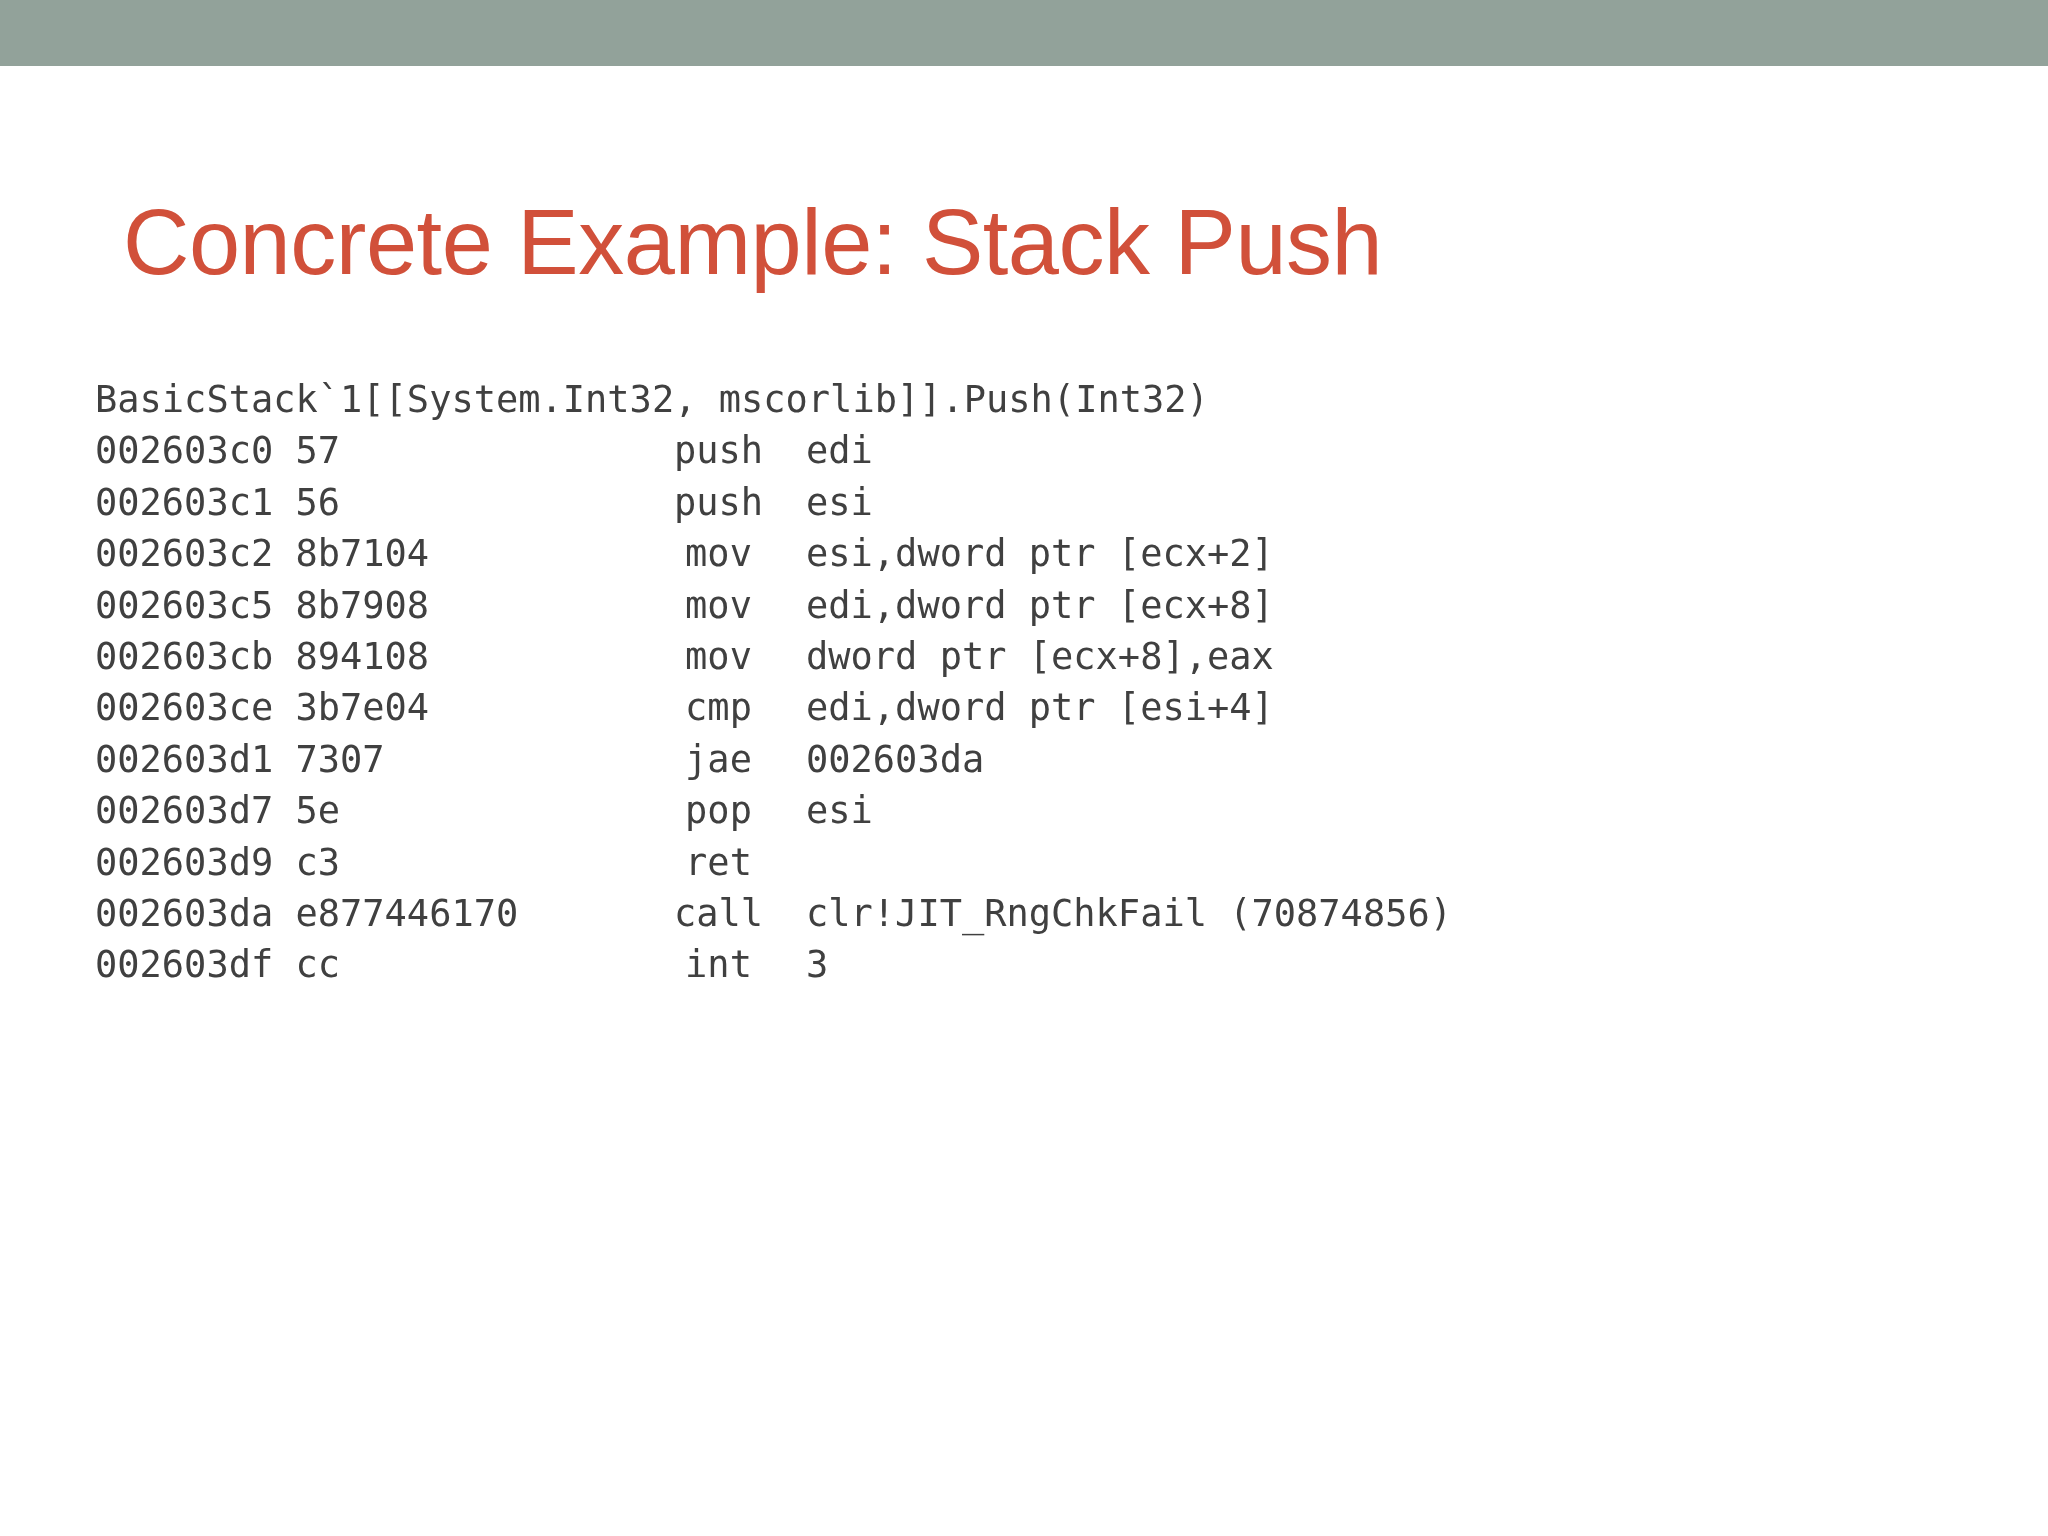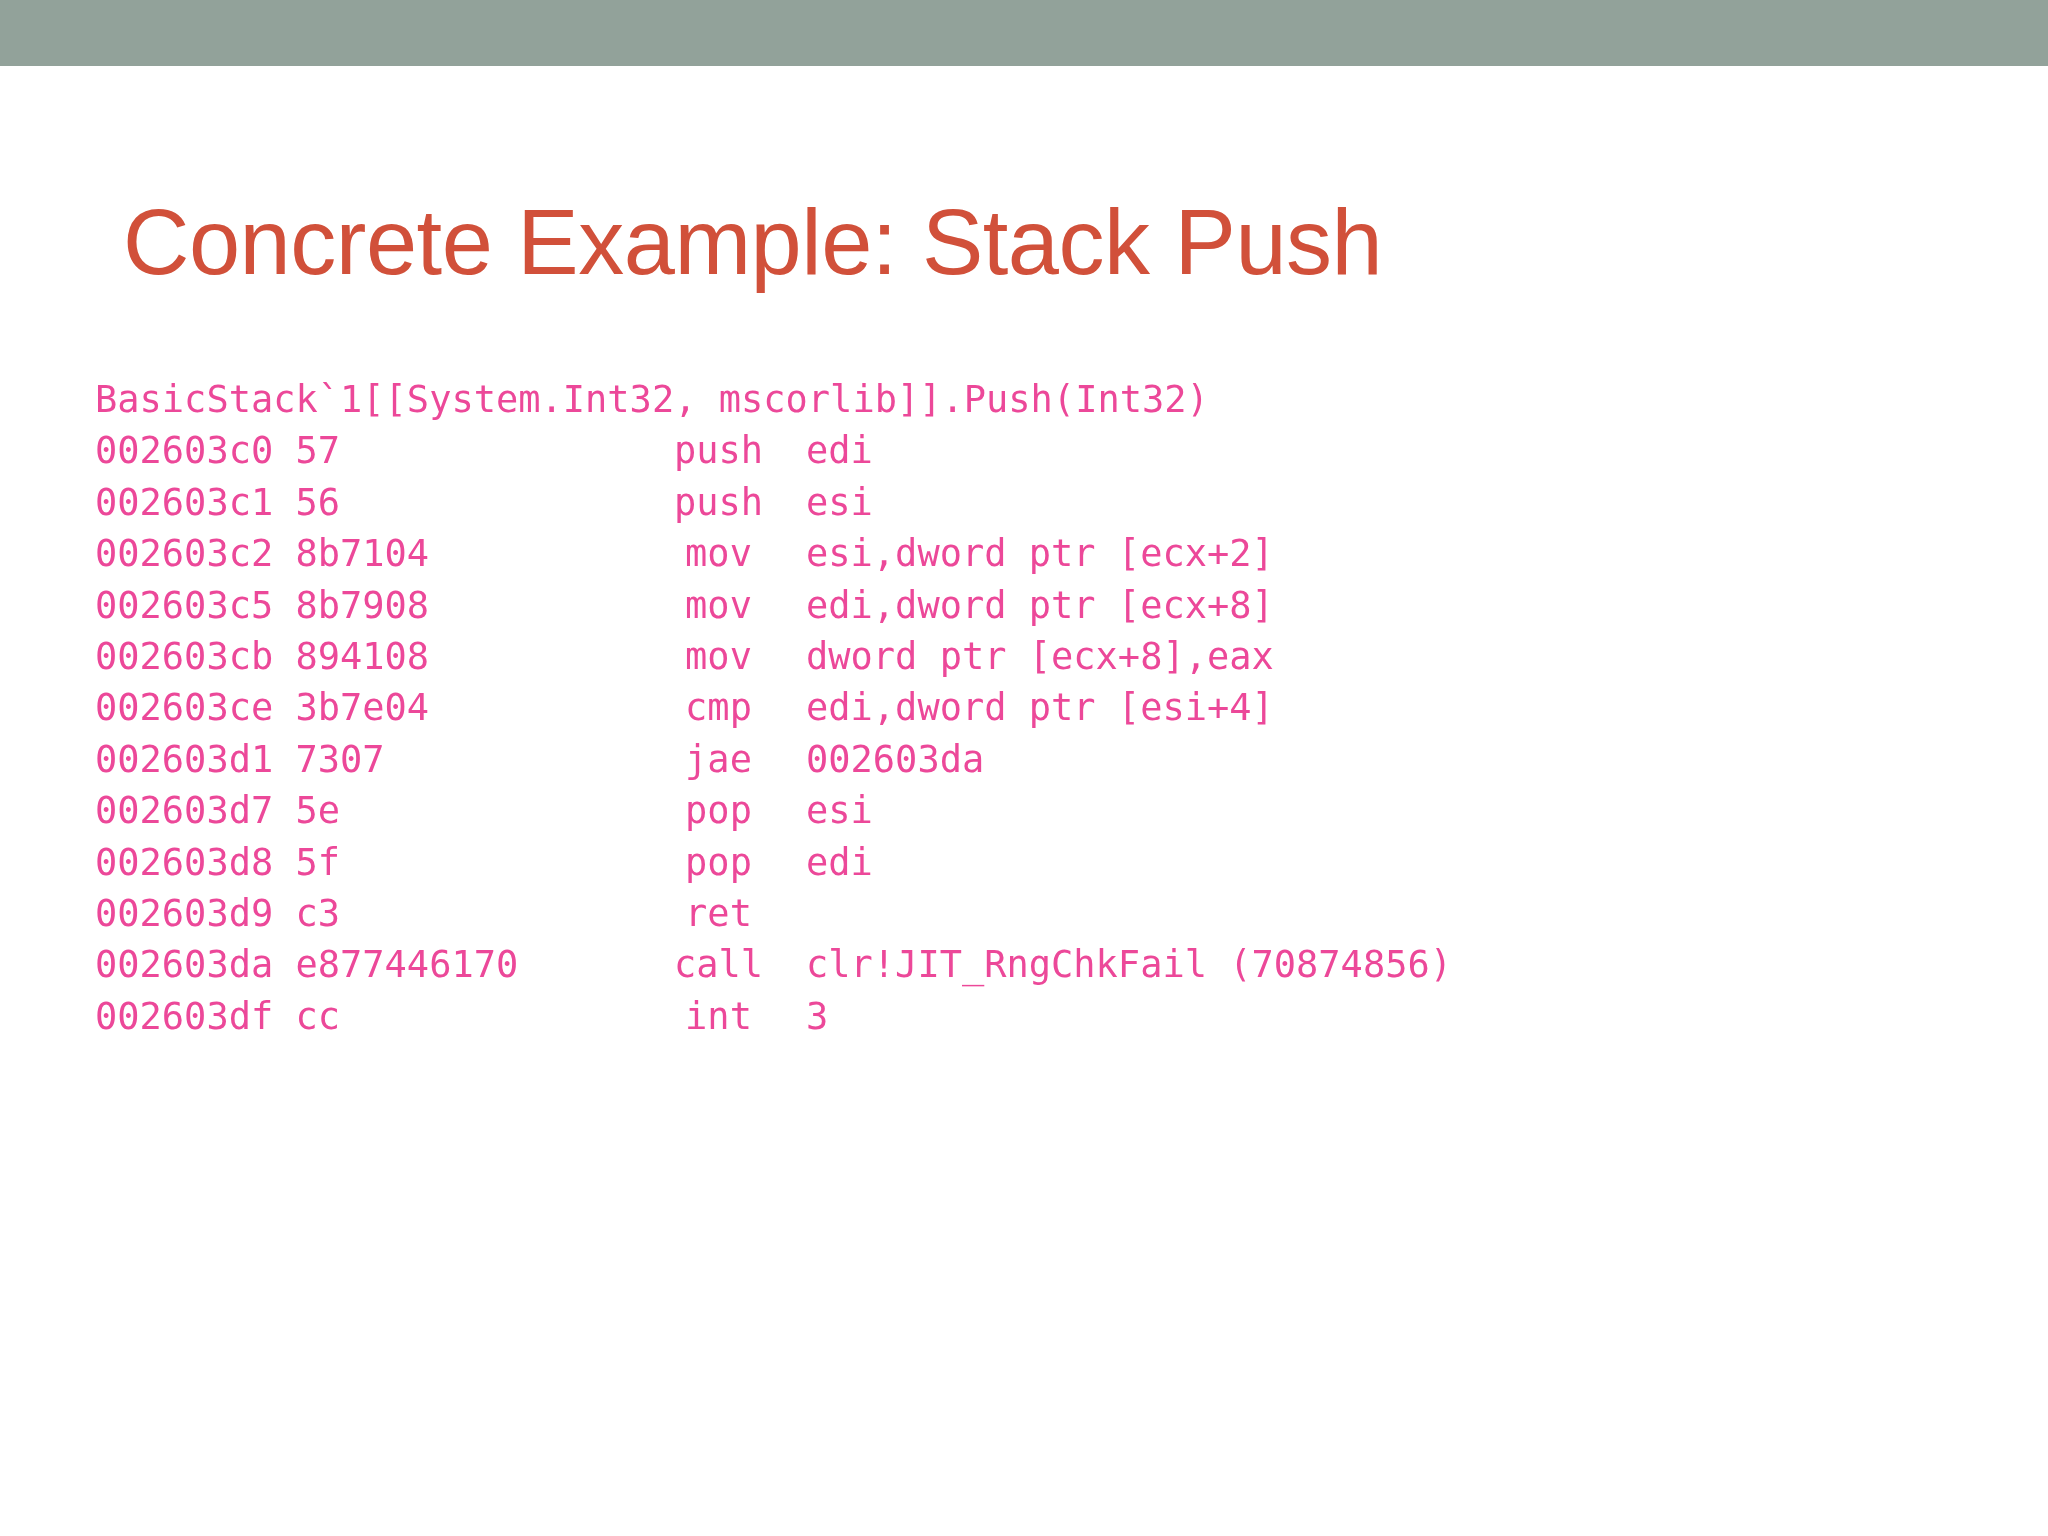--- a/index.html
+++ b/index.html
@@ -92,31 +92,30 @@
 </style>
 </head>
 <body style="background: rgb(255, 255, 255);">
 
 <div id="slide" style="background: rgb(255, 255, 255);">
 
   <div id="top-band" style="background: rgb(146, 162, 154);"></div>
 
   <h1 id="slide-title" style="color: rgb(209, 80, 58);">Concrete Example: Stack Push</h1>
 
-  <div id="code-block" style="color: #ec4899;">
+  <div id="code-block" style="color: #404040;">
     <span class="code-line header-line">BasicStack`1[[System.Int32, mscorlib]].Push(Int32)</span>
     <div id="code-lines">
         <span class="code-line"><span class="col-addr">002603c0 57</span><span class="col-mnemonic">push</span><span class="col-operands">edi</span></span>
         <span class="code-line"><span class="col-addr">002603c1 56</span><span class="col-mnemonic">push</span><span class="col-operands">esi</span></span>
         <span class="code-line"><span class="col-addr">002603c2 8b7104</span><span class="col-mnemonic">mov</span><span class="col-operands">esi,dword ptr [ecx+2]</span></span>
         <span class="code-line"><span class="col-addr">002603c5 8b7908</span><span class="col-mnemonic">mov</span><span class="col-operands">edi,dword ptr [ecx+8]</span></span>
         <span class="code-line"><span class="col-addr">002603cb 894108</span><span class="col-mnemonic">mov</span><span class="col-operands">dword ptr [ecx+8],eax</span></span>
         <span class="code-line"><span class="col-addr">002603ce 3b7e04</span><span class="col-mnemonic">cmp</span><span class="col-operands">edi,dword ptr [esi+4]</span></span>
         <span class="code-line"><span class="col-addr">002603d1 7307</span><span class="col-mnemonic">jae</span><span class="col-operands">002603da</span></span>
         <span class="code-line"><span class="col-addr">002603d7 5e</span><span class="col-mnemonic">pop</span><span class="col-operands">esi</span></span>
-        <span class="code-line"><span class="col-addr">002603d8 5f</span><span class="col-mnemonic">pop</span><span class="col-operands">edi</span></span>
         <span class="code-line"><span class="col-addr">002603d9 c3</span><span class="col-mnemonic">ret</span><span class="col-operands"></span></span>
         <span class="code-line"><span class="col-addr">002603da e877446170</span><span class="col-mnemonic">call</span><span class="col-operands">clr!JIT_RngChkFail (70874856)</span></span>
         <span class="code-line"><span class="col-addr">002603df cc</span><span class="col-mnemonic">int</span><span class="col-operands">3</span></span>
       </div>
   </div>
 
 </div>
 
 </body></html>

